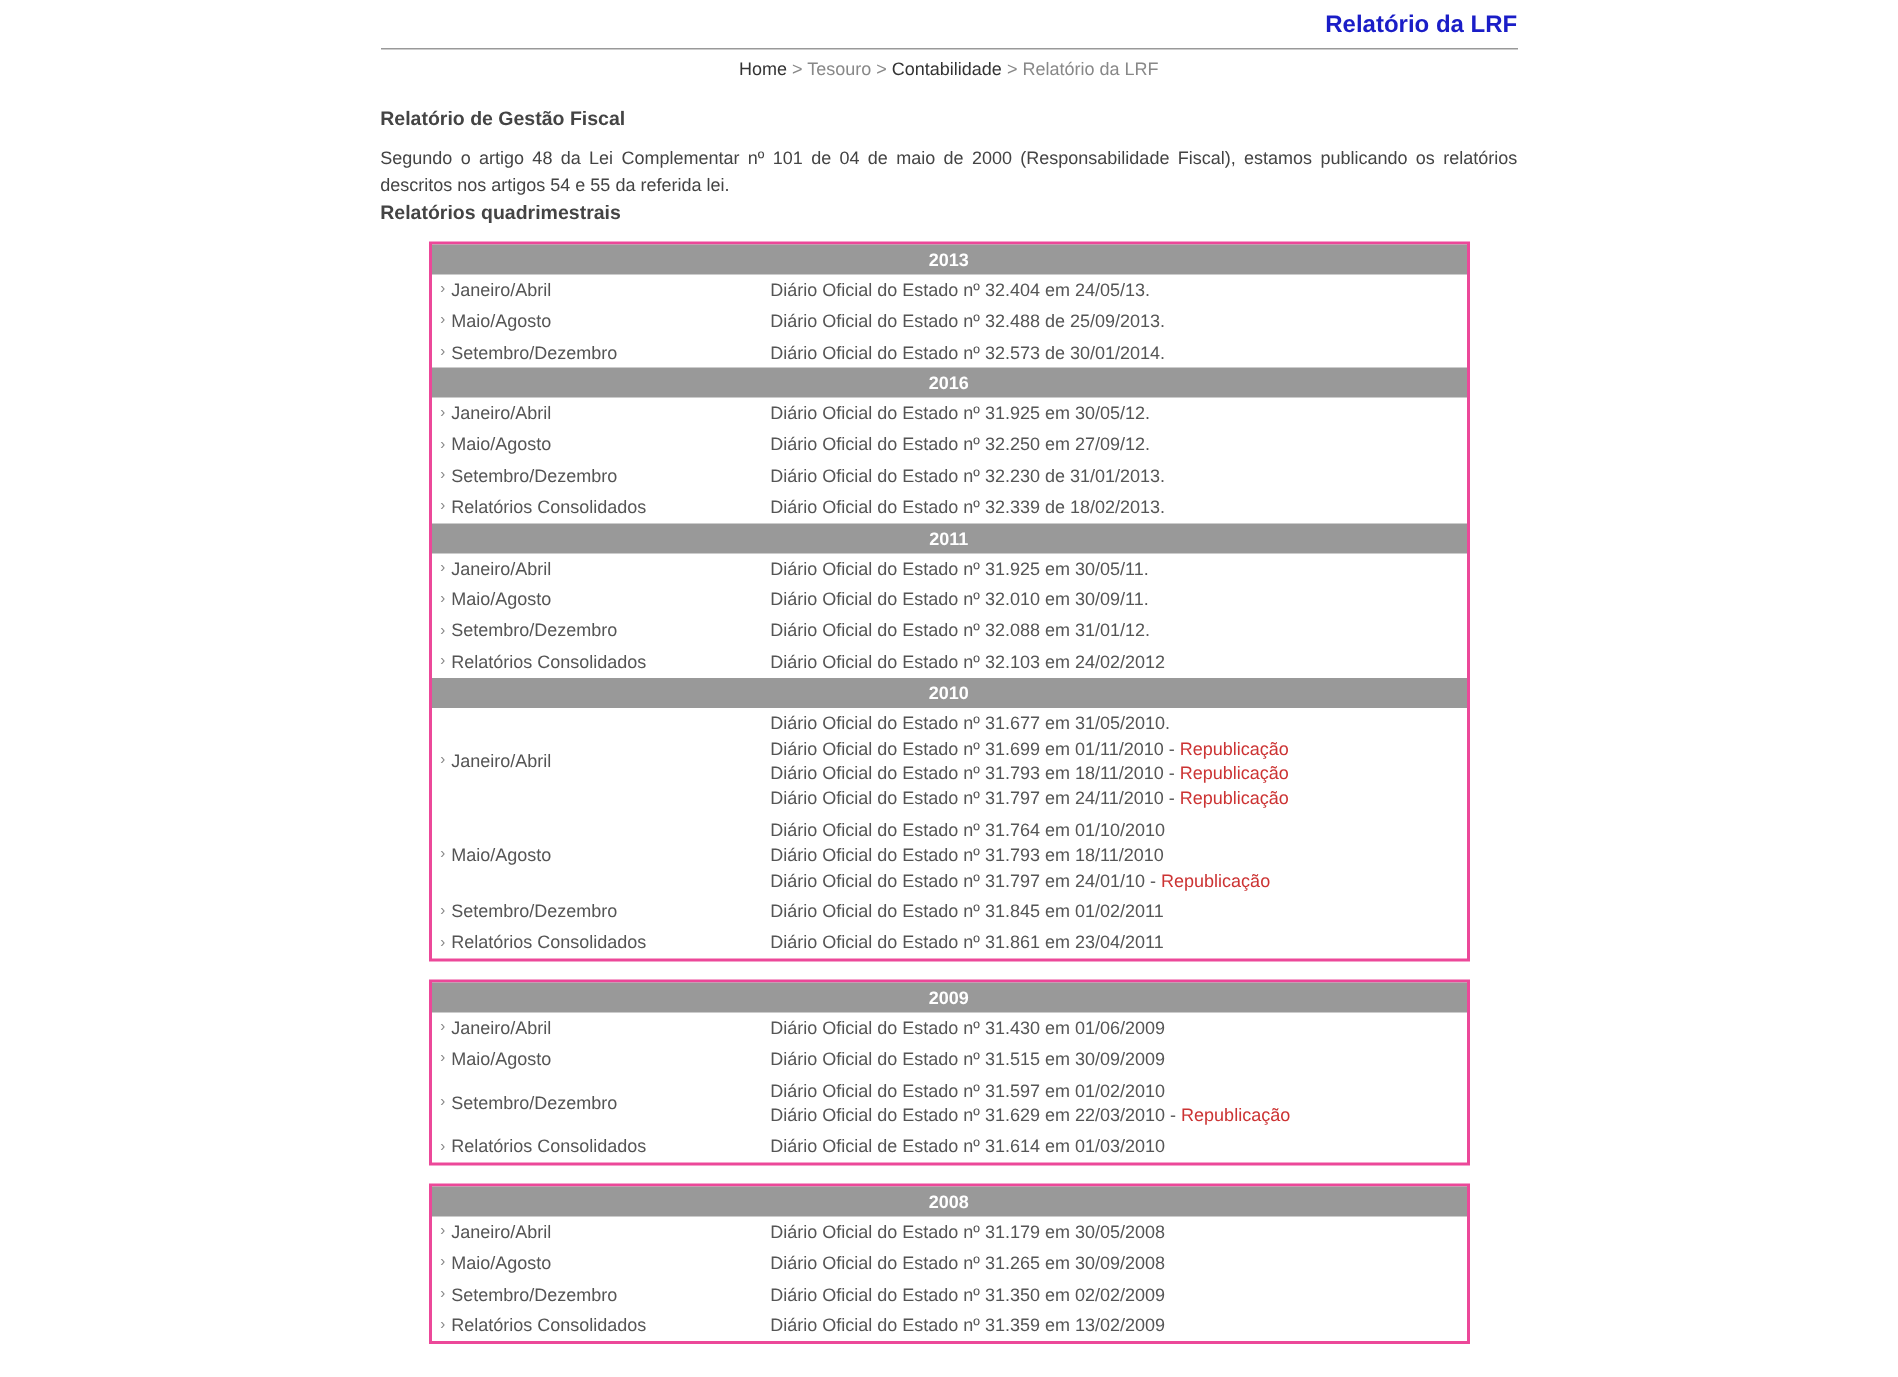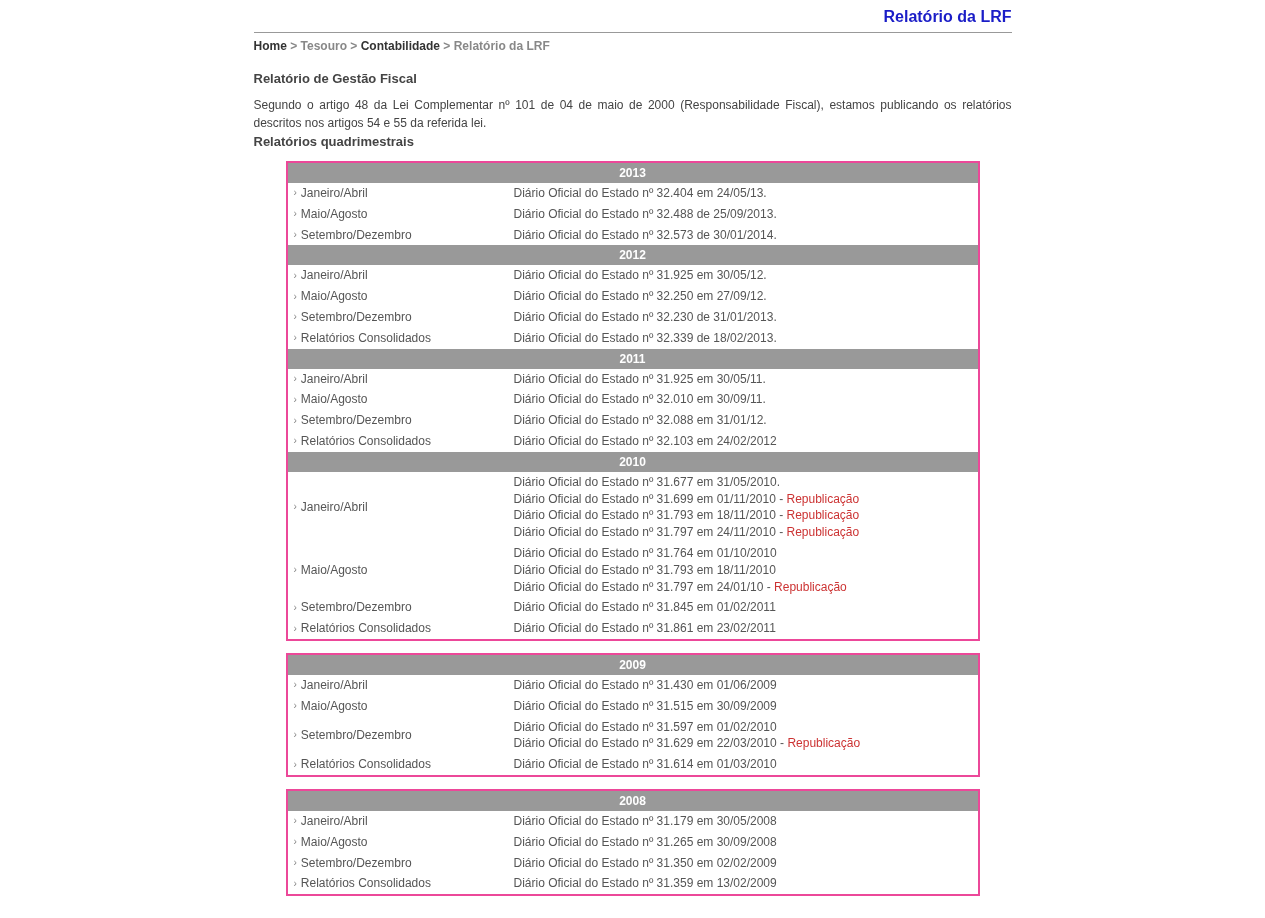--- a/index.html
+++ b/index.html
@@ -20,25 +20,24 @@
   }
   .page-title-top {
     color: #1a1dc7;
     font-size: 16px;
     font-weight: bold;
     text-align: right;
     border-bottom: 1px solid #999;
     padding-bottom: 6px;
   }
   .breadcrumb {
-    text-align: left;
+    text-align: center;
     color: #888;
     font-size: 12px;
     padding-top: 6px;
-    font-weight: bold;
   }
   .breadcrumb .home {
     color: #333;
   }
   .breadcrumb .active {
     color: #333;
   }
   .section-title {
     font-weight: bold;
     font-size: 13px;
@@ -141,21 +140,21 @@
         </div>
         <div class="row">
           <div class="row-left">
             <span class="chev">›</span>
             <span class="period-link">Setembro/Dezembro</span>
           </div>
           <div class="row-right">
             <span class="line"><span>Diário Oficial do Estado nº 32.573 de 30/01/2014.</span></span>
           </div>
         </div>
-        <div class="year-header">2012</div>
+        <div class="year-header">2016</div>
         <div class="row">
           <div class="row-left">
             <span class="chev">›</span>
             <span class="period-link">Janeiro/Abril</span>
           </div>
           <div class="row-right">
             <span class="line"><span>Diário Oficial do Estado nº 31.925 em 30/05/12.</span></span>
           </div>
         </div>
         <div class="row">
@@ -254,21 +253,21 @@
           <div class="row-right">
             <span class="line"><span>Diário Oficial do Estado nº 31.845 em 01/02/2011</span></span>
           </div>
         </div>
         <div class="row">
           <div class="row-left">
             <span class="chev">›</span>
             <span class="period-link">Relatórios Consolidados</span>
           </div>
           <div class="row-right">
-            <span class="line"><span>Diário Oficial do Estado nº 31.861 em 23/02/2011</span></span>
+            <span class="line"><span>Diário Oficial do Estado nº 31.861 em 23/04/2011</span></span>
           </div>
         </div>
       </div>
       <div class="report-table">
         <div class="year-header">2009</div>
         <div class="row">
           <div class="row-left">
             <span class="chev">›</span>
             <span class="period-link">Janeiro/Abril</span>
           </div>

